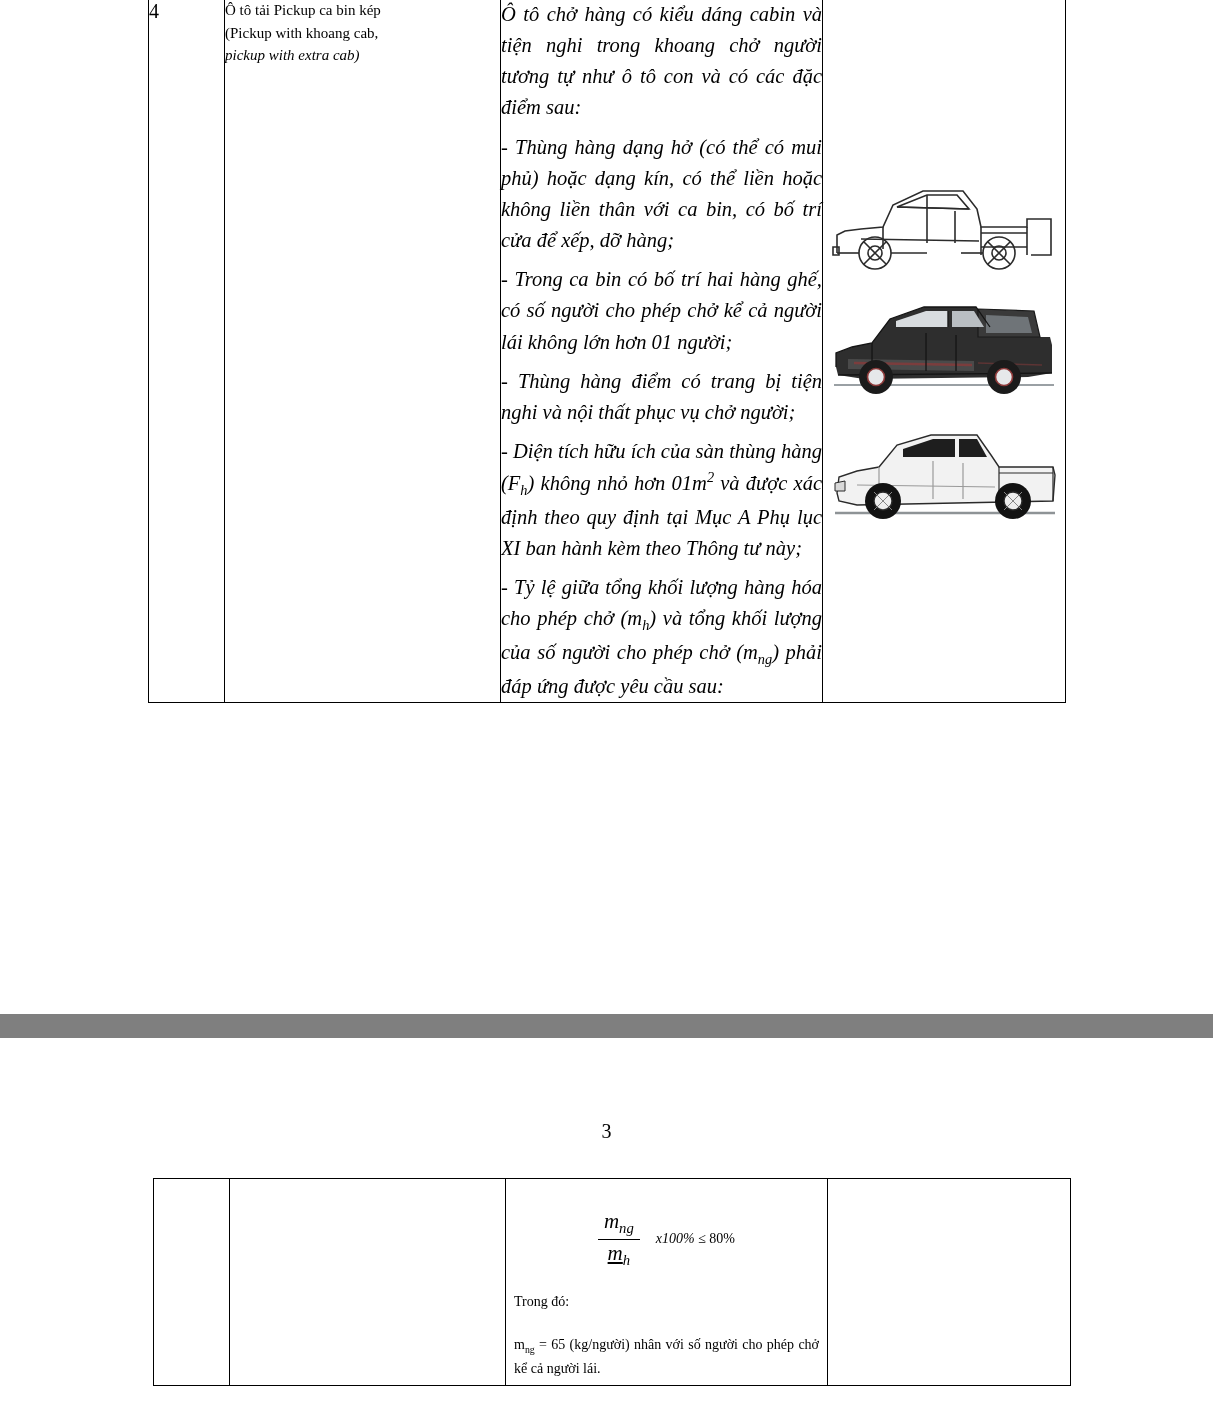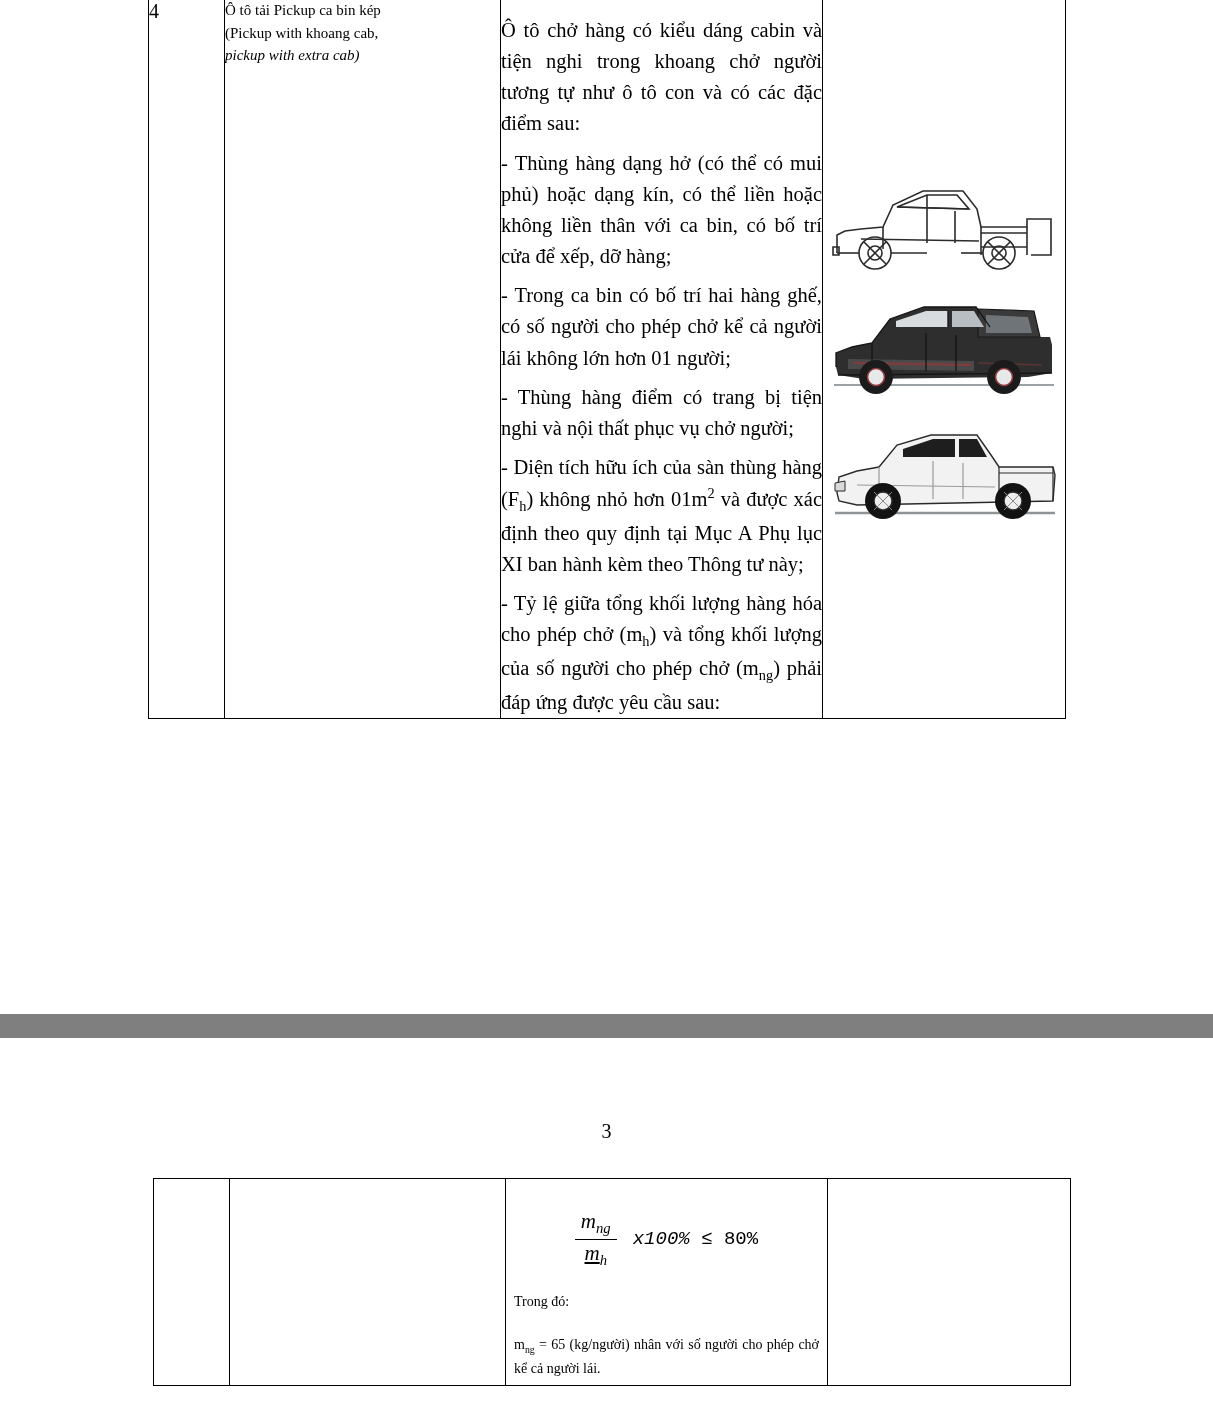--- a/index.html
+++ b/index.html
@@ -62,24 +62,25 @@
     text-align: justify;
     text-align-last: left;
   }
 
   .desc {
     font-size: 20.5px;
     line-height: 1.52;
     padding: 6px 8px 8px 8px;
   }
   .desc p {
-    margin: 16px 0 0 0;
+    margin: 0 0 0 0;
     text-align: justify;
     text-align-last: left;
     hyphens: none;
+    font-style: italic;
   }
   .desc p + p { margin-top: 8px; }
 
   sub { font-size: 0.70em; vertical-align: sub; }
   sup { font-size: 0.70em; vertical-align: super; }
 
   
   .pics {
     position: relative;
     height: 100%;
@@ -143,24 +144,23 @@
     padding: 0 6px 1px 6px;
     border-bottom: 1.6px solid #000;
   }
   .frac .bot {
     display: block;
     padding: 1px 6px 0 6px;
     text-decoration: underline;
   }
   .formula-tail {
     font-style: italic;
-    font-size: 19px;
+    font-size: 14px;
     margin-left: 16px;
     white-space: nowrap;
-    font-family: Liberation Mono, monospace;
   }
   .formula-tail .ineq { font-style: normal; }
 
   .desc2 {
     font-size: 14px;
     line-height: 1.52;
     padding: 0 8px 6px 8px;
   }
   .desc2 p {
     margin: 0;

